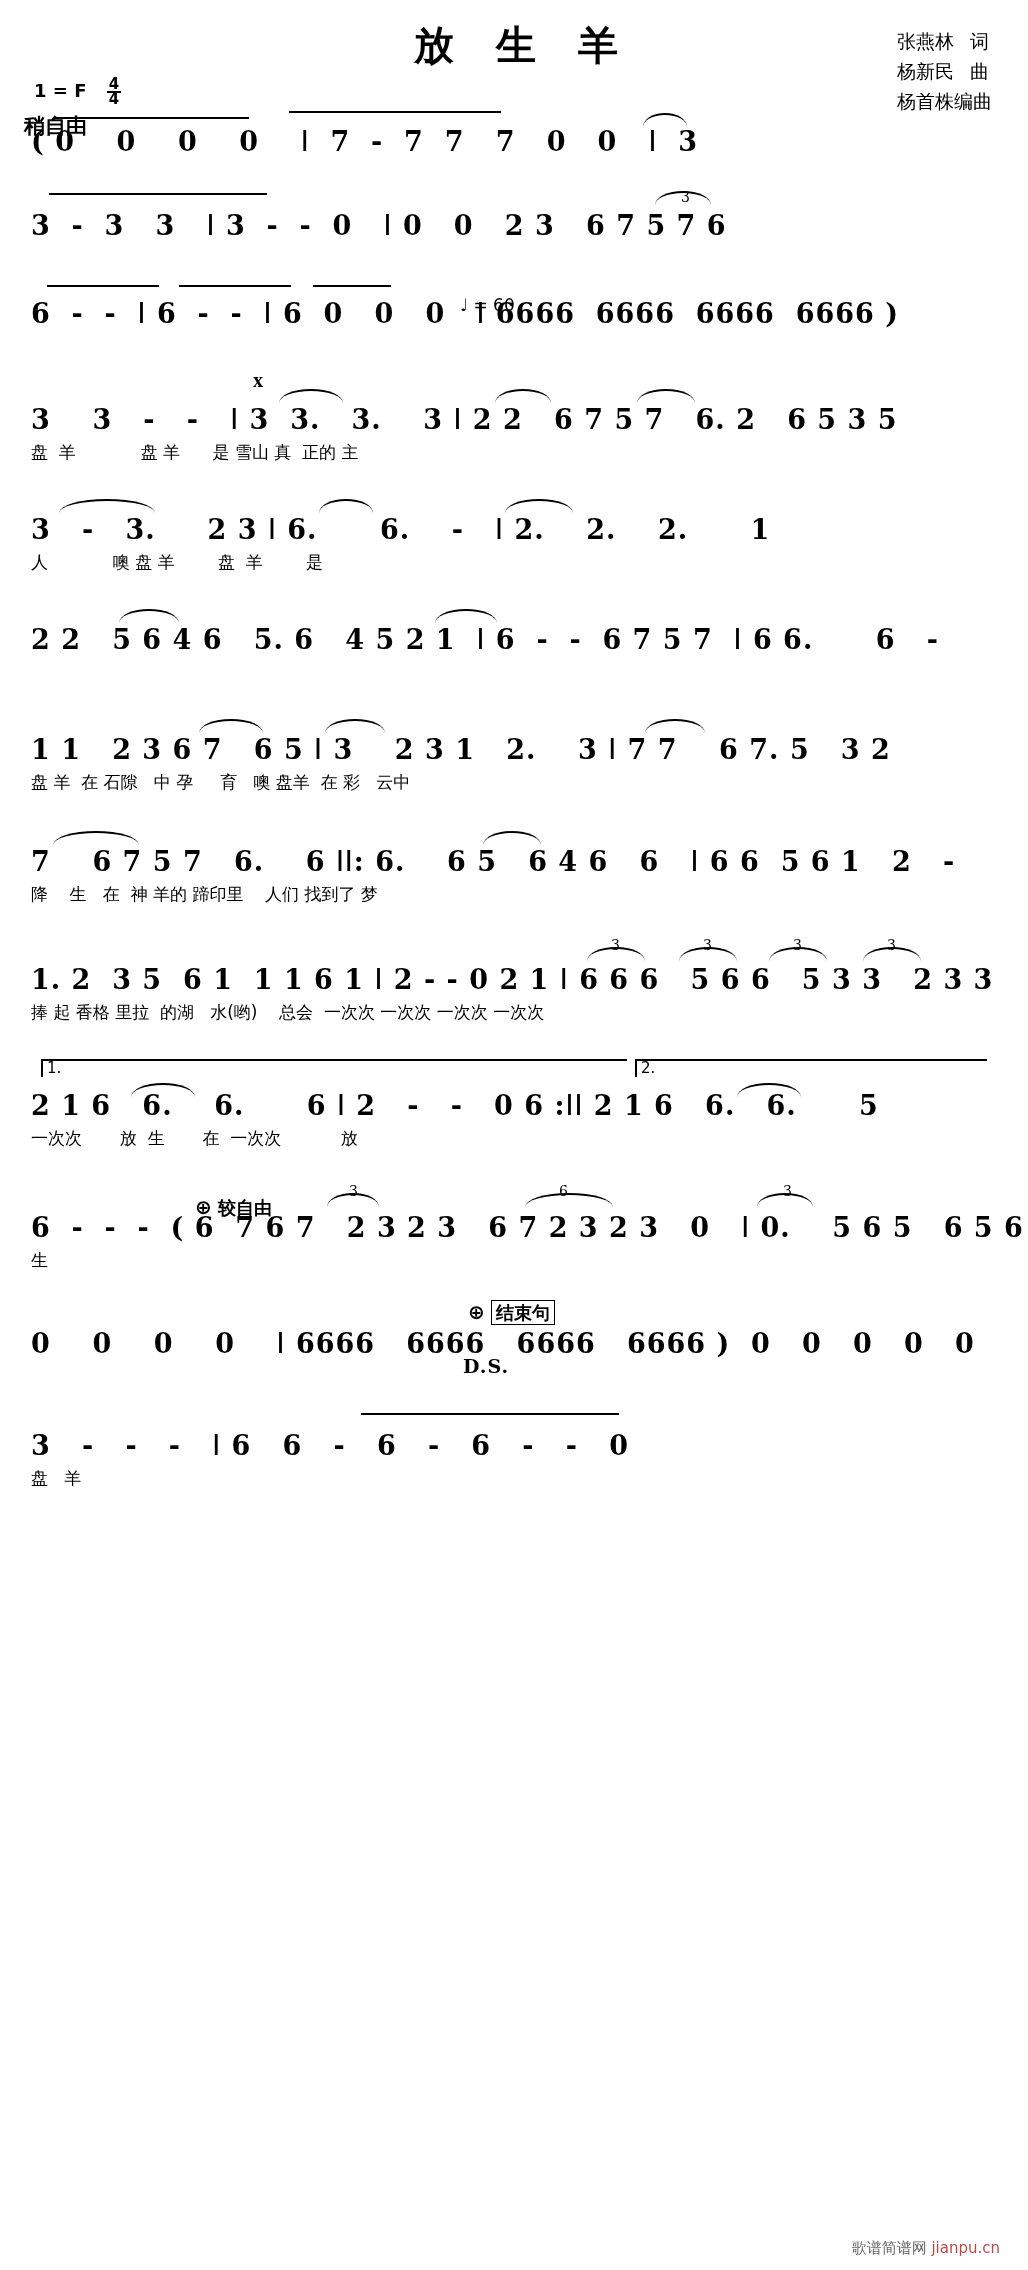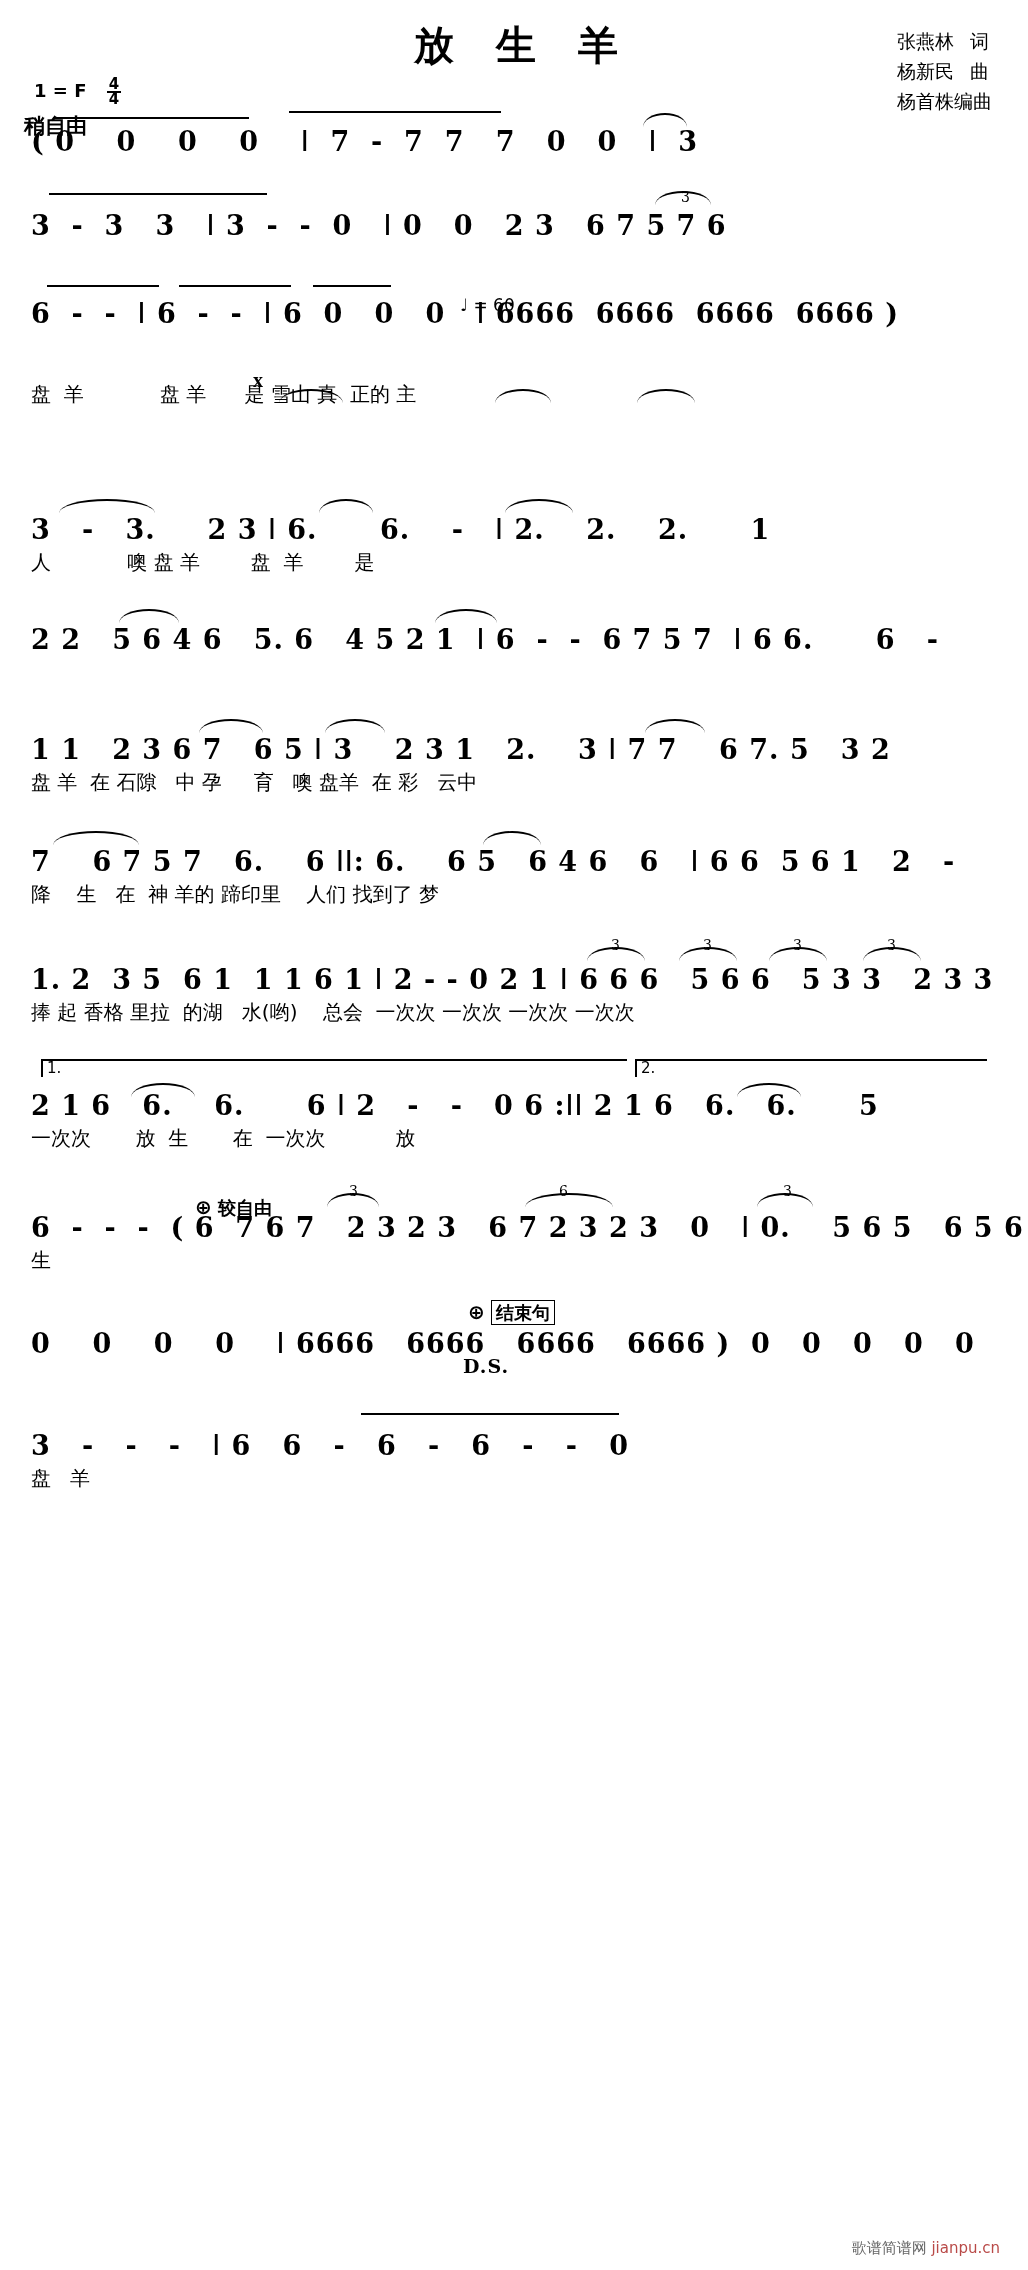--- a/index.html
+++ b/index.html
@@ -109,21 +109,21 @@
   .notes{
     font-family:"DejaVu Serif", serif;
     font-size:27px;
     font-weight:bold;
     letter-spacing:1px;
     white-space:pre;
     line-height:34px;
   }
   .lyrics{
     font-family:"DejaVu Sans", sans-serif;
-    font-size:20px;
+    font-size:17px;
     white-space:pre;
     line-height:26px;
     margin-top:2px;
   }
   .slur{
     position:absolute;
     border-top:2px solid #000;
     border-left:0;border-right:0;border-bottom:0;
     border-radius:50%/100% 100% 0 0;
     height:12px;
@@ -208,20 +208,21 @@
     <div class="beam" style="left:148px;top:4px;width:112px;"></div>
     <div class="beam" style="left:282px;top:4px;width:78px;"></div>
     <div class="notes" style="padding-top:16px;">6  -  -  ǀ 6  -  -  ǀ 6  0   0   0   ǀ 6666  6666  6666  6666 )</div>
   </div>
 
   <div class="row" style="margin-top:30px;height:88px;">
     <span class="segno" style="left:222px;top:-12px;">x</span>
     <div class="slur" style="left:248px;top:8px;width:64px;"></div>
     <div class="slur" style="left:464px;top:8px;width:56px;"></div>
     <div class="slur" style="left:606px;top:8px;width:58px;"></div>
+    <div class="notes" style="padding-top:22px;">3    3   -   -   ǀ 3  3.   3.    3 ǀ 2 2   6 7 5 7   6. 2   6 5 3 5</div>
     <div class="lyrics">盘  羊            盘 羊      是 雪山 真  正的 主</div>
   </div>
 
   <div class="row" style="margin-top:24px;height:86px;">
     <div class="slur" style="left:28px;top:6px;width:96px;"></div>
     <div class="slur" style="left:288px;top:6px;width:54px;"></div>
     <div class="slur" style="left:474px;top:6px;width:68px;"></div>
     <div class="notes" style="padding-top:20px;">3   -   3.     2 3 ǀ 6.      6.    -   ǀ 2.    2.    2.      1</div>
     <div class="lyrics">人            噢 盘 羊        盘  羊        是</div>
   </div>

